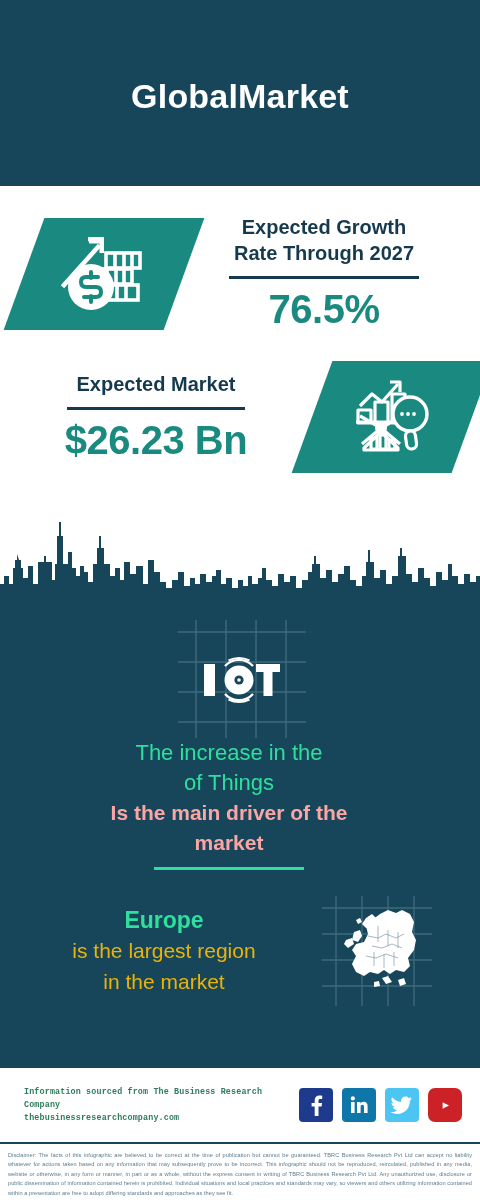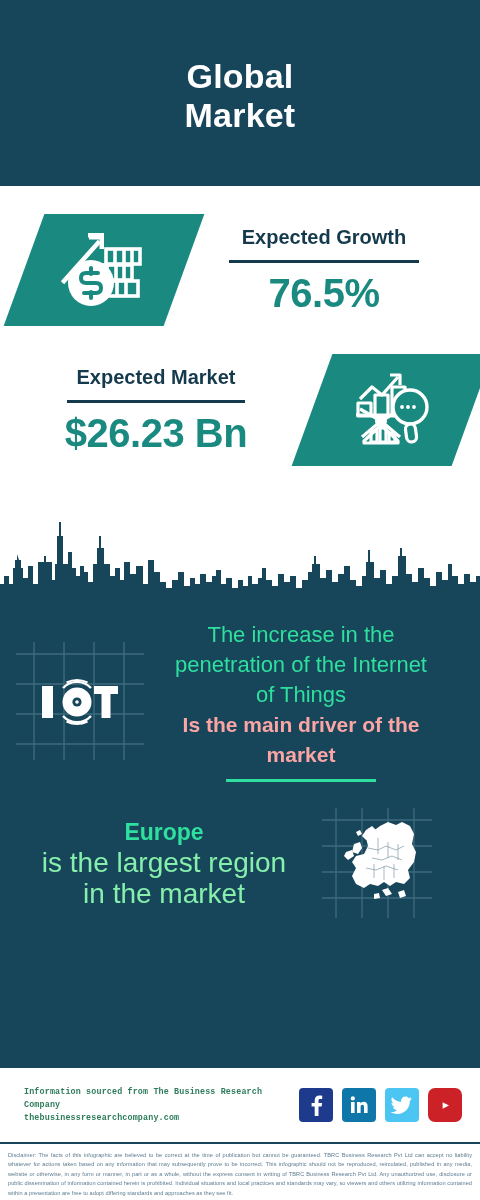--- a/index.html
+++ b/index.html
@@ -9,21 +9,21 @@
     background:#ffffff;
     overflow:hidden;
     position:relative;
   }
   .page { width:480px; height:1200px; position:relative; background:#fff; }
 
   
   .header {
     background:#17455a;
     height:186px;
-    display:flex; flex-direction:column;
+    display:flex; flex-direction:row;
     align-items:center; justify-content:center;
     padding-top:6px;
   }
   .header .title-line {
     color:#ffffff;
     font-size:34px;
     font-weight:bold;
     line-height:39px;
     letter-spacing:0.2px;
     text-align:center;
@@ -70,21 +70,21 @@
   }
 
   
   .darkwrap { position:relative; background:#17455a; height:470px; }
   .skyline {
     position:absolute; top:-92px; left:0;
     width:480px; height:100px; display:block;
   }
   .dark-inner { position:relative; z-index:2; padding-top:12px; }
 
-  .driver-row { display:flex; align-items:center; padding:10px 12px 0 0; }
+  .driver-row { display:flex; align-items:center; padding:10px 12px 0 0;flex-direction:column; }
   .grid-box {
     width:128px; height:118px;
     flex:0 0 auto; margin-left:16px;
     position:relative;
   }
   .grid-box .gsvg { position:absolute; inset:0; }
   .grid-box .gcontent {
     position:absolute; inset:0;
     display:flex; align-items:center; justify-content:center;
   }
@@ -105,21 +105,21 @@
     width:150px; height:3px; background:#2fdf9e;
     margin:9px auto 0 auto;
   }
 
   .region-row { display:flex; align-items:center; padding:26px 0 0 0; }
   .region-text { flex:1 1 auto; text-align:center; padding-left:6px; }
   .region-head {
     color:#2fdf9e; font-size:23px; font-weight:bold; line-height:30px;
   }
   .region-sub {
-    color:#86efac; font-size:28px; line-height:31px; font-weight:normal;
+    color:#eab308; font-size:21px; line-height:31px; font-weight:normal;
   }
   .map-box {
     width:110px; height:110px; flex:0 0 auto; margin-right:48px;
     position:relative;
   }
   .map-box .gsvg { position:absolute; inset:0; }
   .map-box .msvg { position:absolute; inset:0; }
 
   
   .footer { background:#ffffff; height:74px; position:relative;
@@ -191,20 +191,21 @@
             <g stroke="#1a8a80" stroke-width="4" fill="none" stroke-linecap="round">
               <path d="M40 46 L28 46 Q23 46 23 51 Q23 56 28 56 L38 56 Q43 56 43 61 Q43 66 38 66 L26 66"></path>
               <line x1="33" y1="41" x2="33" y2="47"></line>
               <line x1="33" y1="65" x2="33" y2="71"></line>
             </g>
           </svg>
         </span>
       </div>
       <div class="stat-text">
         <div class="label">Expected Growth</div>
+        <div class="label">Rate Through 2027</div>
         <div class="rule"></div>
         <div class="value">76.5%</div>
       </div>
     </div>
 
     <div class="stat-row row2">
       <div class="stat-text">
         <div class="label">Expected Market</div>
         <div class="rule r2"></div>
         <div class="value">$26.23 Bn</div>
@@ -271,21 +272,20 @@
                 <path d="M25 20 A19 19 0 0 1 53 20"></path>
                 <path d="M28.5 14.5 A24.5 24.5 0 0 1 49.5 14.5" stroke-width="2.1"></path>
                 <path d="M25 48 A19 19 0 0 0 53 48"></path>
                 <path d="M28.5 53.5 A24.5 24.5 0 0 0 49.5 53.5" stroke-width="2.1"></path>
               </g>
             </svg>
           </div>
         </div>
         <div class="driver-text">
           <div class="driver-green">The increase in the</div>
-          <div class="driver-green">penetration of the Internet</div>
           <div class="driver-green">of Things</div>
           <div class="driver-white">Is the main driver of the</div>
           <div class="driver-white">market</div>
           <div class="green-rule"></div>
         </div>
       </div>
 
       <div class="region-row">
         <div class="region-text">
           <div class="region-head">Europe</div>

